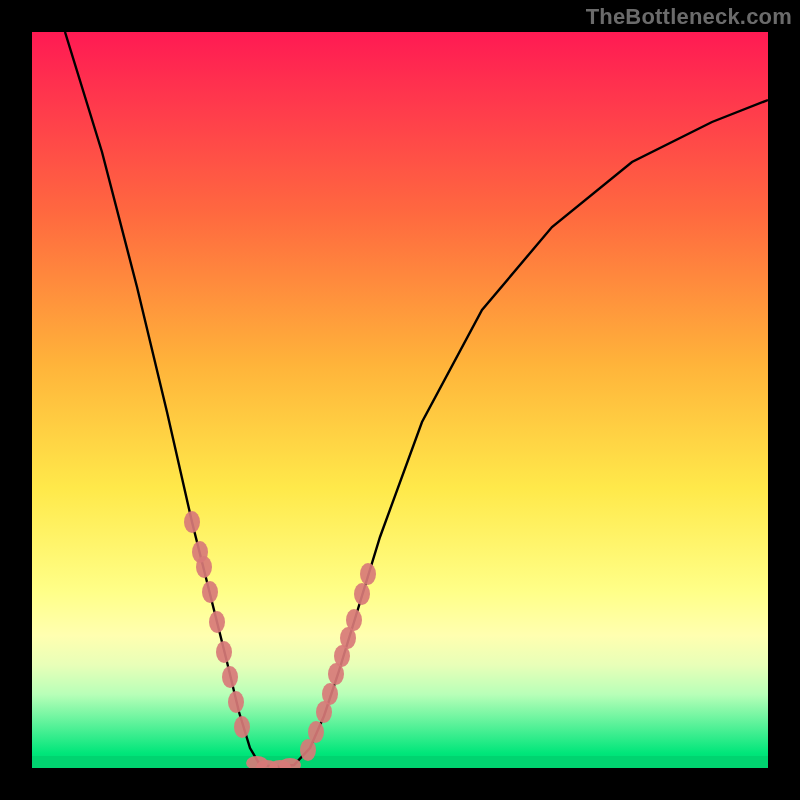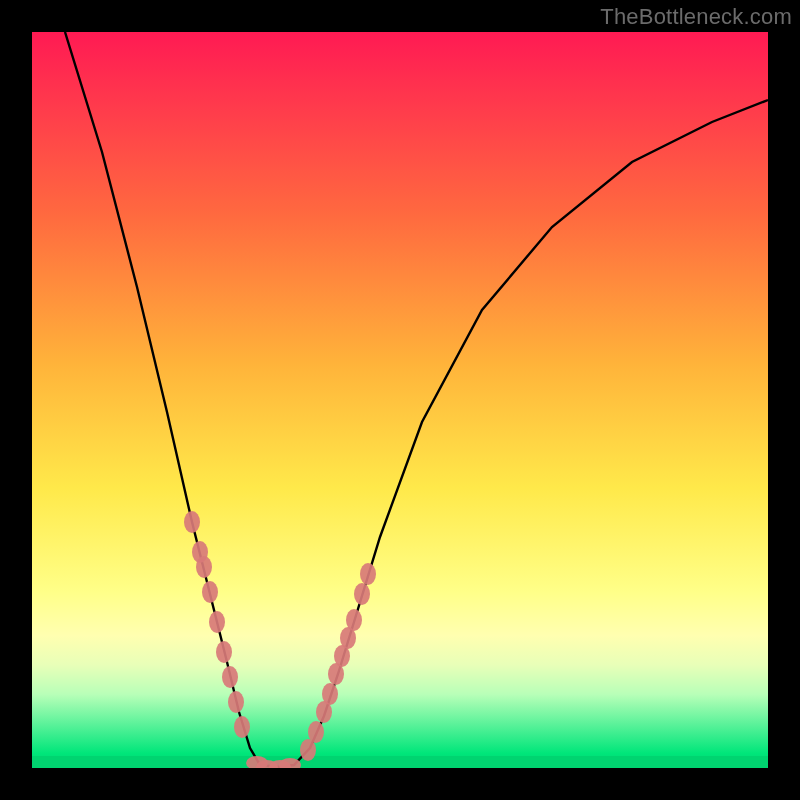--- a/index.html
+++ b/index.html
@@ -30,21 +30,21 @@
       #00e67a 98%,
       #00d470 100%
     );
   }
   .watermark {
     position: absolute;
     top: 4px;
     right: 8px;
     font-family: Arial, Helvetica, sans-serif;
     font-size: 22px;
-    font-weight: 400;
+    font-weight: 700;
     color: #6b6b6b;
     letter-spacing: 0.2px;
   }
   svg.curve {
     position: absolute;
     left: 0;
     top: 0;
     width: 736px;
     height: 736px;
   }

